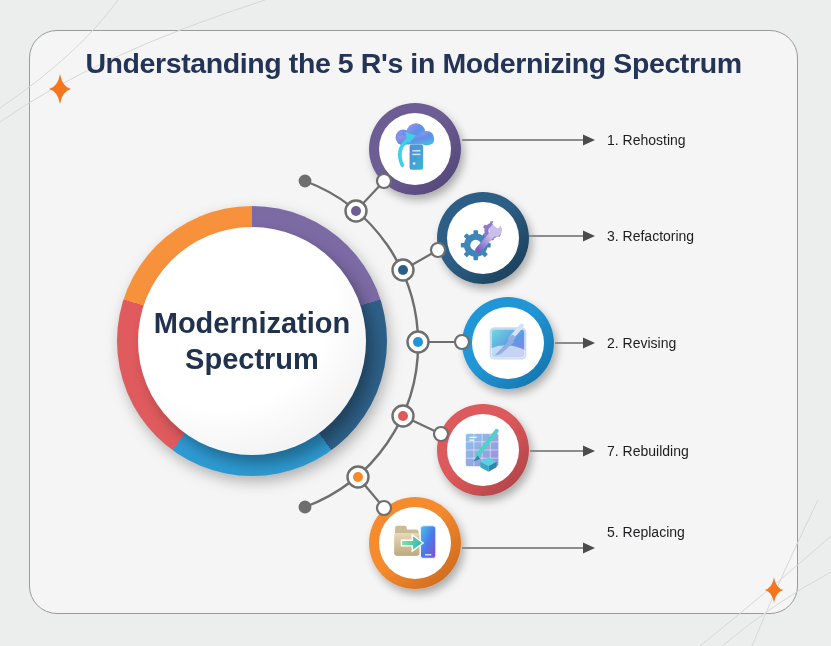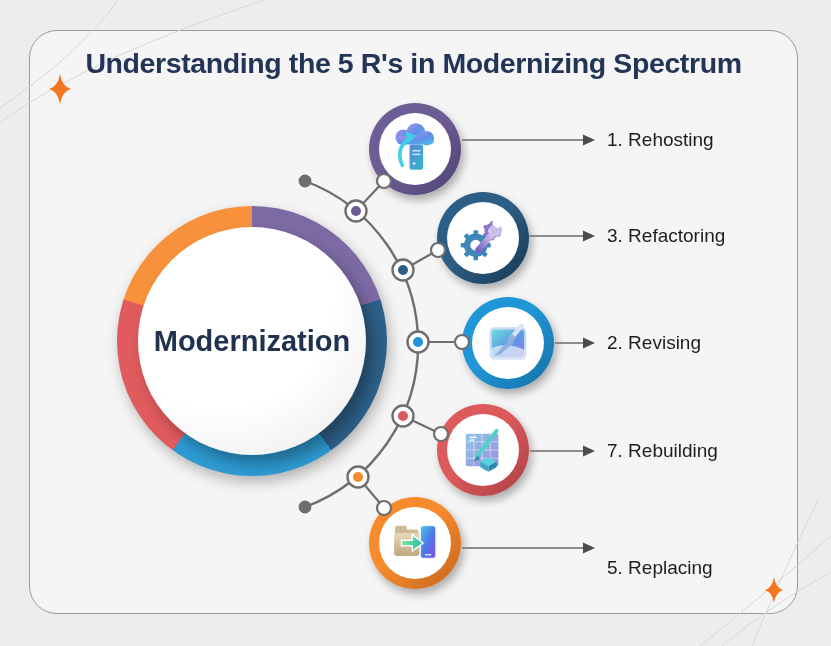--- a/index.html
+++ b/index.html
@@ -40,24 +40,24 @@
   }
   .badge-inner{
     position:absolute;inset:10px;background:#fff;border-radius:50%;
     display:flex;align-items:center;justify-content:center;
   }
   .badge svg{display:block;}
   .b1{left:369px;top:103px;} .b2{left:437px;top:192px;} .b3{left:462px;top:297px;}
   .b4{left:437px;top:404px;} .b5{left:369px;top:497px;}
   
   .item-label{
-    position:absolute;left:607px;font-size:19px;font-weight:500;line-height:24px;
+    position:absolute;left:607px;font-size:14px;font-weight:500;line-height:24px;
     color:var(--label,#1d1d1f);z-index:4;white-space:nowrap;
   }
-  .l1{top:128px;} .l2{top:224px;} .l3{top:331px;} .l4{top:439px;} .l5{top:556px;}
+  .l1{top:128px;} .l2{top:224px;} .l3{top:331px;} .l4{top:439px;} .l5{top:520px;}
   
   .connectors{position:absolute;left:0;top:0;z-index:5;pointer-events:none;}
   .arc{fill:none;stroke:#6e6e6e;stroke-width:2.4;}
   .enddot{fill:#6e6e6e;}
   .spoke{stroke:#6e6e6e;stroke-width:2.2;}
   .junction{fill:#ffffff;stroke:#6e6e6e;stroke-width:2.2;}
   .node{fill:#ffffff;stroke:#6e6e6e;stroke-width:2.4;}
   .alink{stroke:#8c8c8c;stroke-width:2;}
   .ahead{fill:#4c4c4c;}
 </style>
@@ -77,20 +77,21 @@
     <path d="M0 -15 Q2.2 -2.2 11 0 Q2.2 2.2 0 15 Q-2.2 2.2 -11 0 Q-2.2 -2.2 0 -15 Z" transform="translate(60 89)" fill="#f5761f"></path>
     <path d="M0 -15 Q2.2 -2.2 11 0 Q2.2 2.2 0 15 Q-2.2 2.2 -11 0 Q-2.2 -2.2 0 -15 Z" transform="translate(774 590) scale(0.85)" fill="#f5761f"></path>
   </svg>
 
   <h1 class="title">Understanding the 5 R's in Modernizing Spectrum</h1>
 
   <div class="wheel" style="background: conic-gradient(rgb(123, 106, 164) 0deg, rgb(123, 106, 164) 72deg, rgb(46, 96, 136) 72deg, rgb(46, 96, 136) 144deg, rgb(46, 154, 210) 144deg, rgb(46, 154, 210) 216deg, rgb(224, 91, 94) 216deg, rgb(224, 91, 94) 288deg, rgb(248, 145, 60) 288deg, rgb(248, 145, 60) 360deg);">
     <div class="wheel-inner">
       <div class="wheel-text">
         <span>Modernization</span>
+        <span>Spectrum</span>
       </div>
     </div>
   </div>
 
   <div class="badge b1" style="background: linear-gradient(135deg, rgb(109, 93, 149) 45%, rgb(78, 66, 114));">
     <div class="badge-inner">
       <svg width="58" height="58" viewBox="0 0 64 64">
         <defs>
           <linearGradient id="i1c" x1="0" y1="0" x2="1" y2="1">
             <stop offset="0" stop-color="#a98fe8"></stop>

